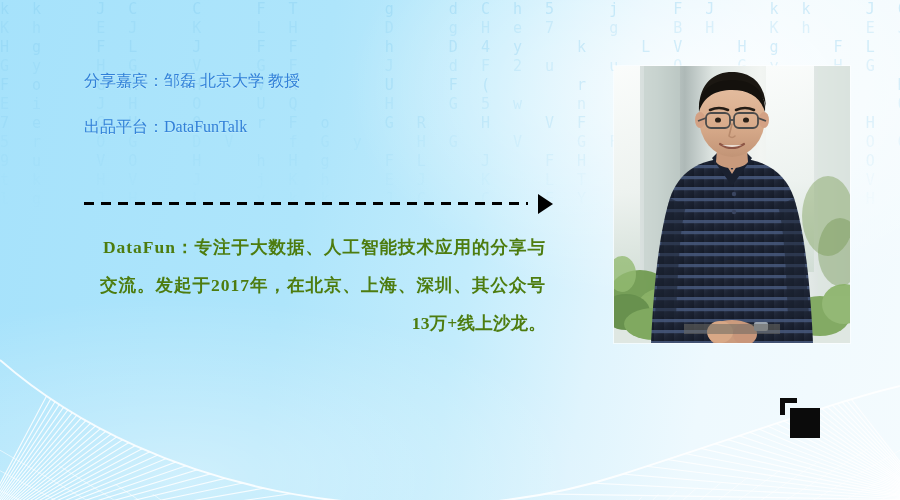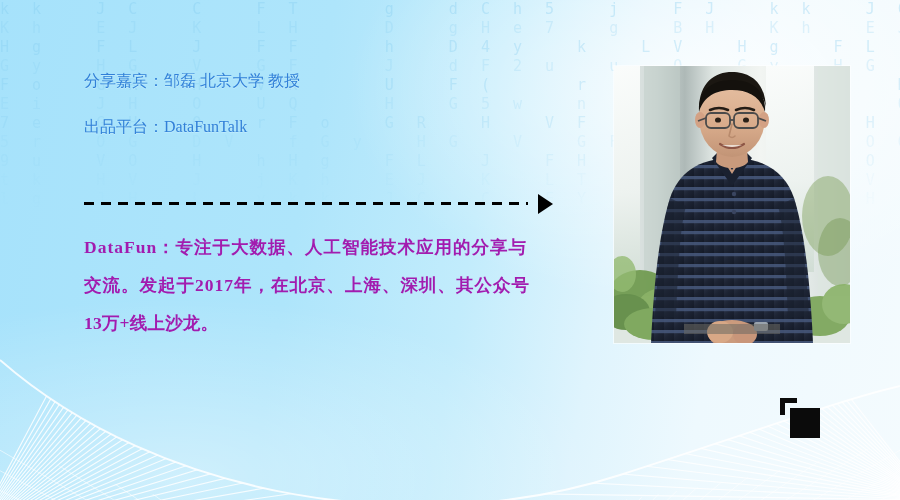--- a/index.html
+++ b/index.html
@@ -93,26 +93,27 @@
     border-left:15px solid #000;
   }
 
   
   .body-col {
     position:absolute;
     left:84px; top:228px;
     width:462px;
   }
   .body-line {
-    color:#a21caf;
+    color:#4d7c0f;
     font-weight:bold;
     font-size:17.5px;
     line-height:38px;
     white-space:nowrap;
     letter-spacing:.2px;
+    text-align:right;
   }
   .body-line.justify {
     letter-spacing:1.0px;
   }
 
   
   .photo {
     position:absolute;
     left:614px; top:66px;
     width:236px; height:277px;

